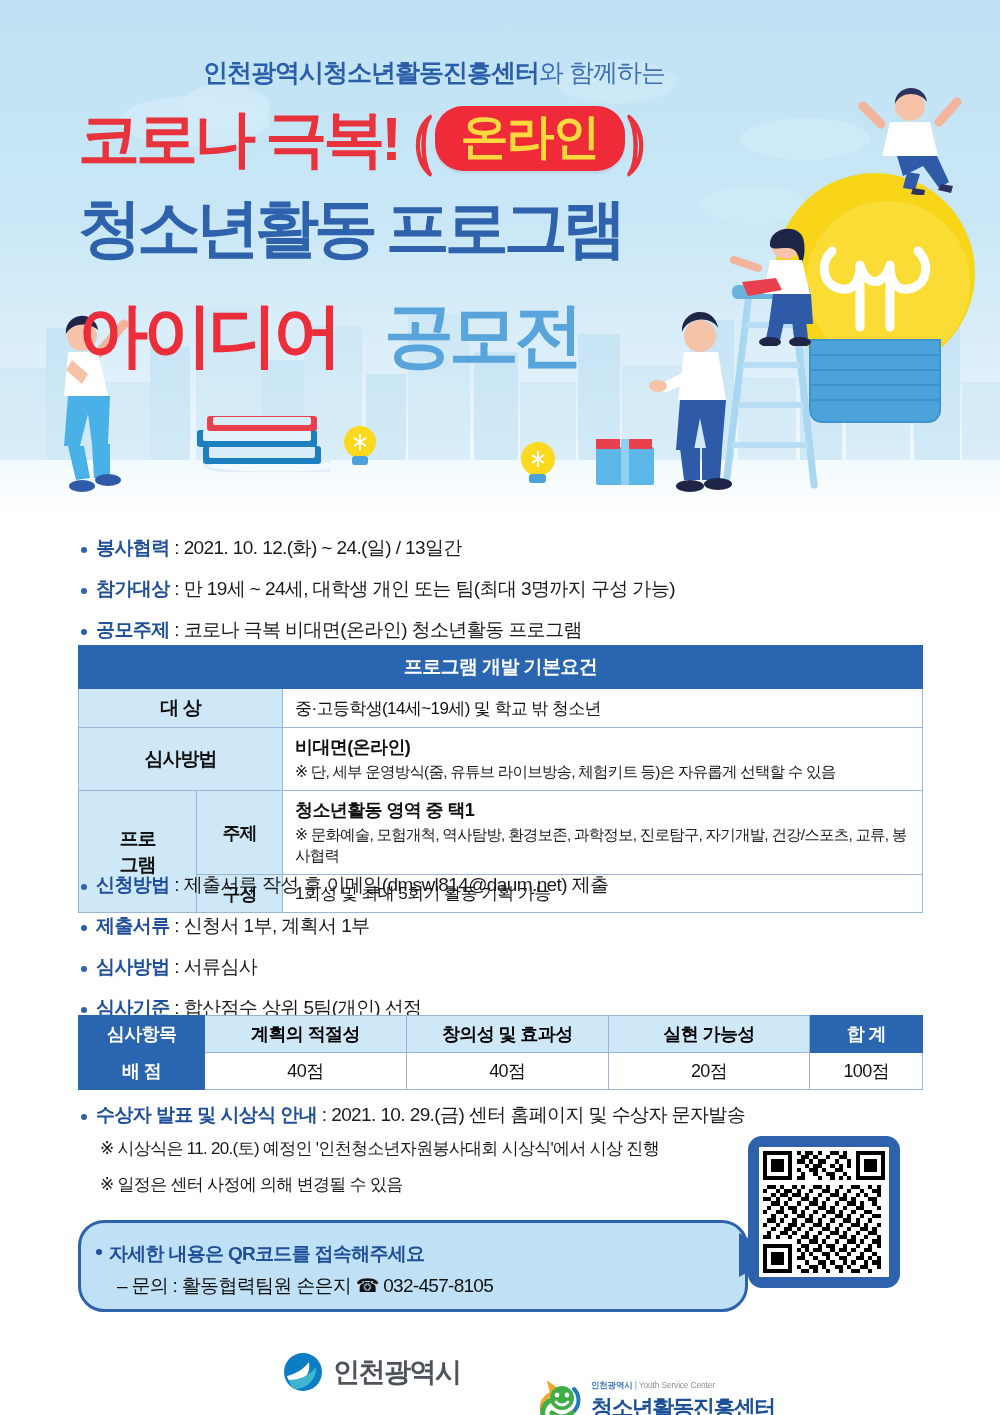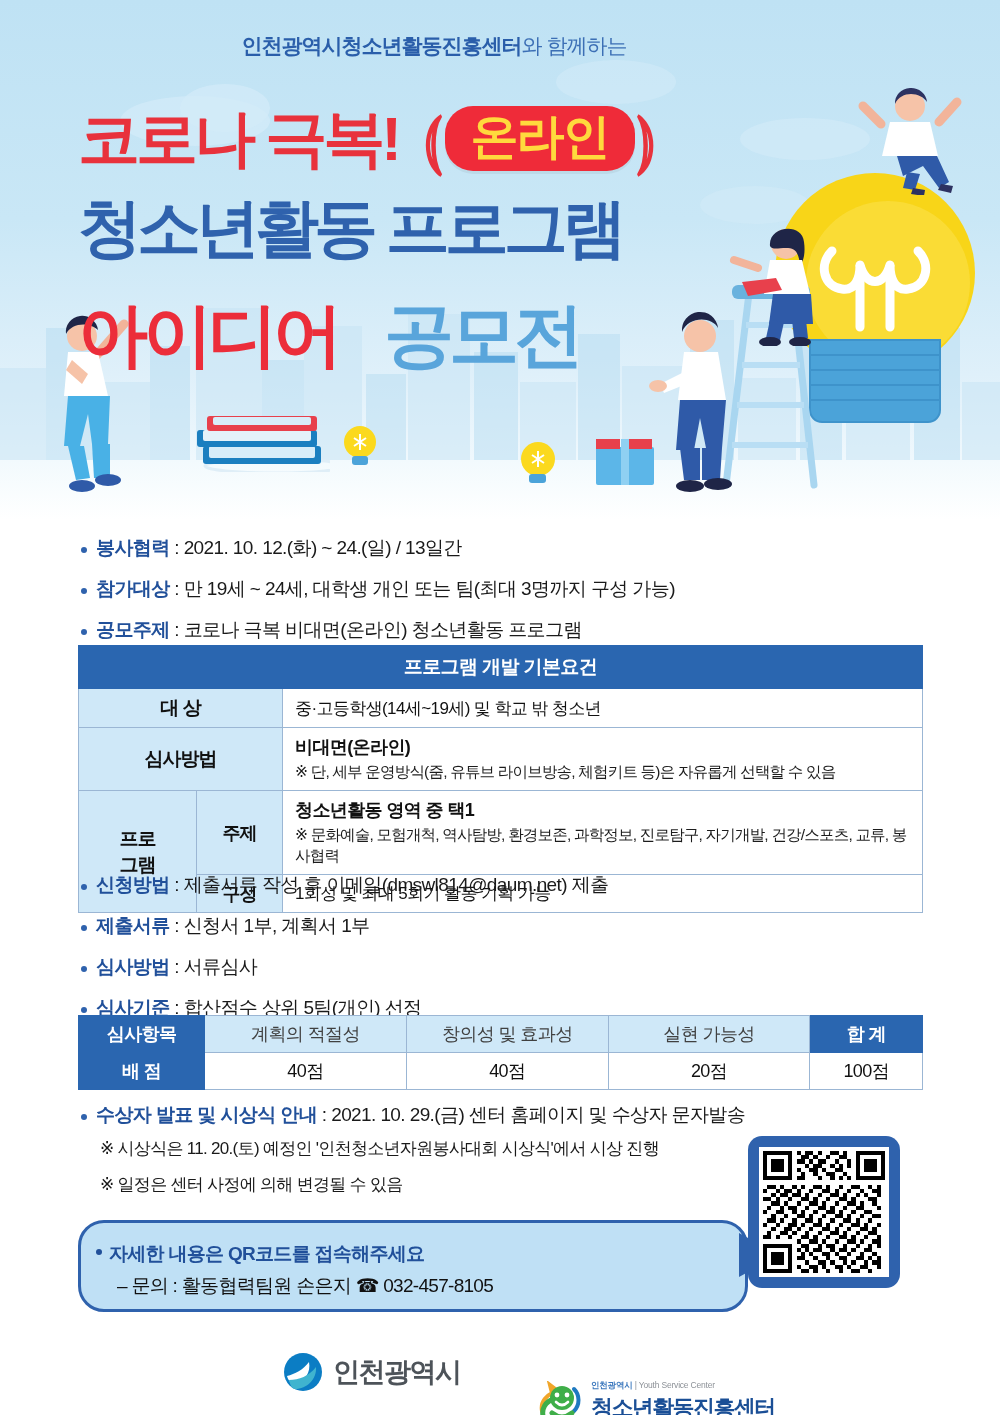--- a/index.html
+++ b/index.html
@@ -26,28 +26,28 @@
   .city{ position:absolute; bottom:42px; left:0; width:1000px; height:240px; opacity:.5;}
   .bld{ position:absolute; bottom:0; background:#b7ddf2; }
   .bld.l{ background:#c6e4f5; }
   .ground{
     position:absolute; left:0; bottom:0; width:1000px; height:60px;
     background:linear-gradient(180deg,#f2fafd 0%, #ffffff 100%);
   }
   .groundline{ position:absolute; left:0; bottom:58px; width:1000px; height:2px; background:#e3f1f9;}
 
   .pretitle{
-    position:absolute; left:0; top:32px; width:868px; text-align:center;
-    font-size:21px; font-weight:bold; color:#2a5eaa; letter-spacing:-1px;
+    position:absolute; left:0; top:56px; width:868px; text-align:center;
+    font-size:25px; font-weight:bold; color:#2a5eaa; letter-spacing:-1px;
   }
   .pretitle .lt{ font-weight:normal; color:#3c6fb5; }
 
   .t-line1{
     position:absolute; left:78px; top:106px;
-    display:flex; align-items:center; gap:24px;
+    display:flex; align-items:center; gap:14px;
   }
   .t-red{
     font-size:62px; font-weight:900; color:#e8323c; letter-spacing:-4px;
     line-height:1; font-family:"Liberation Sans",sans-serif;
   }
   .badge-wrap{ position:relative; display:flex; align-items:center; }
   .wv{ color:#e8323c; font-size:56px; font-weight:bold; line-height:1; margin:0 2px; transform:scaleY(1.25);}
   .badge{
     background:#ef2b39; border-radius:28px; padding:7px 26px 10px;
     color:#ffd93d; font-size:48px; font-weight:900; letter-spacing:-2px; line-height:1;
@@ -113,21 +113,21 @@
   .sec2{ position:absolute; left:78px; top:355px; }
   .sec2 li{ margin-bottom:22px; }
 
   
   .tbl2{
     position:absolute; left:78px; top:495px; width:845px;
     font-size:18px; color:#111; letter-spacing:-.6px; text-align:center;
   }
   .tbl2 td{ border:1px solid #9bb6d4; padding:6px 20px; height:34px;}
   .tbl2 .hdark{ background:#2a66b0; color:#fff; font-weight:bold; border-color:#2a66b0;}
-  .tbl2 .hlight{ background:#cfe8f8; color:#404040; font-weight:normal;}
+  .tbl2 .hlight{ background:#cfe8f8; color:#000000; font-weight:bold;}
   .tbl2 .w1{ width:130px; }
   .tbl2 .w2{ width:210px; }
   .tbl2 .wsum{ width:115px; }
 
   .sec3{ position:absolute; left:78px; top:585px; }
   .sec3 .note{
     font-size:17px; color:#1a1a1a; letter-spacing:-.7px; margin:13px 0 0 22px;
   }
 
   

